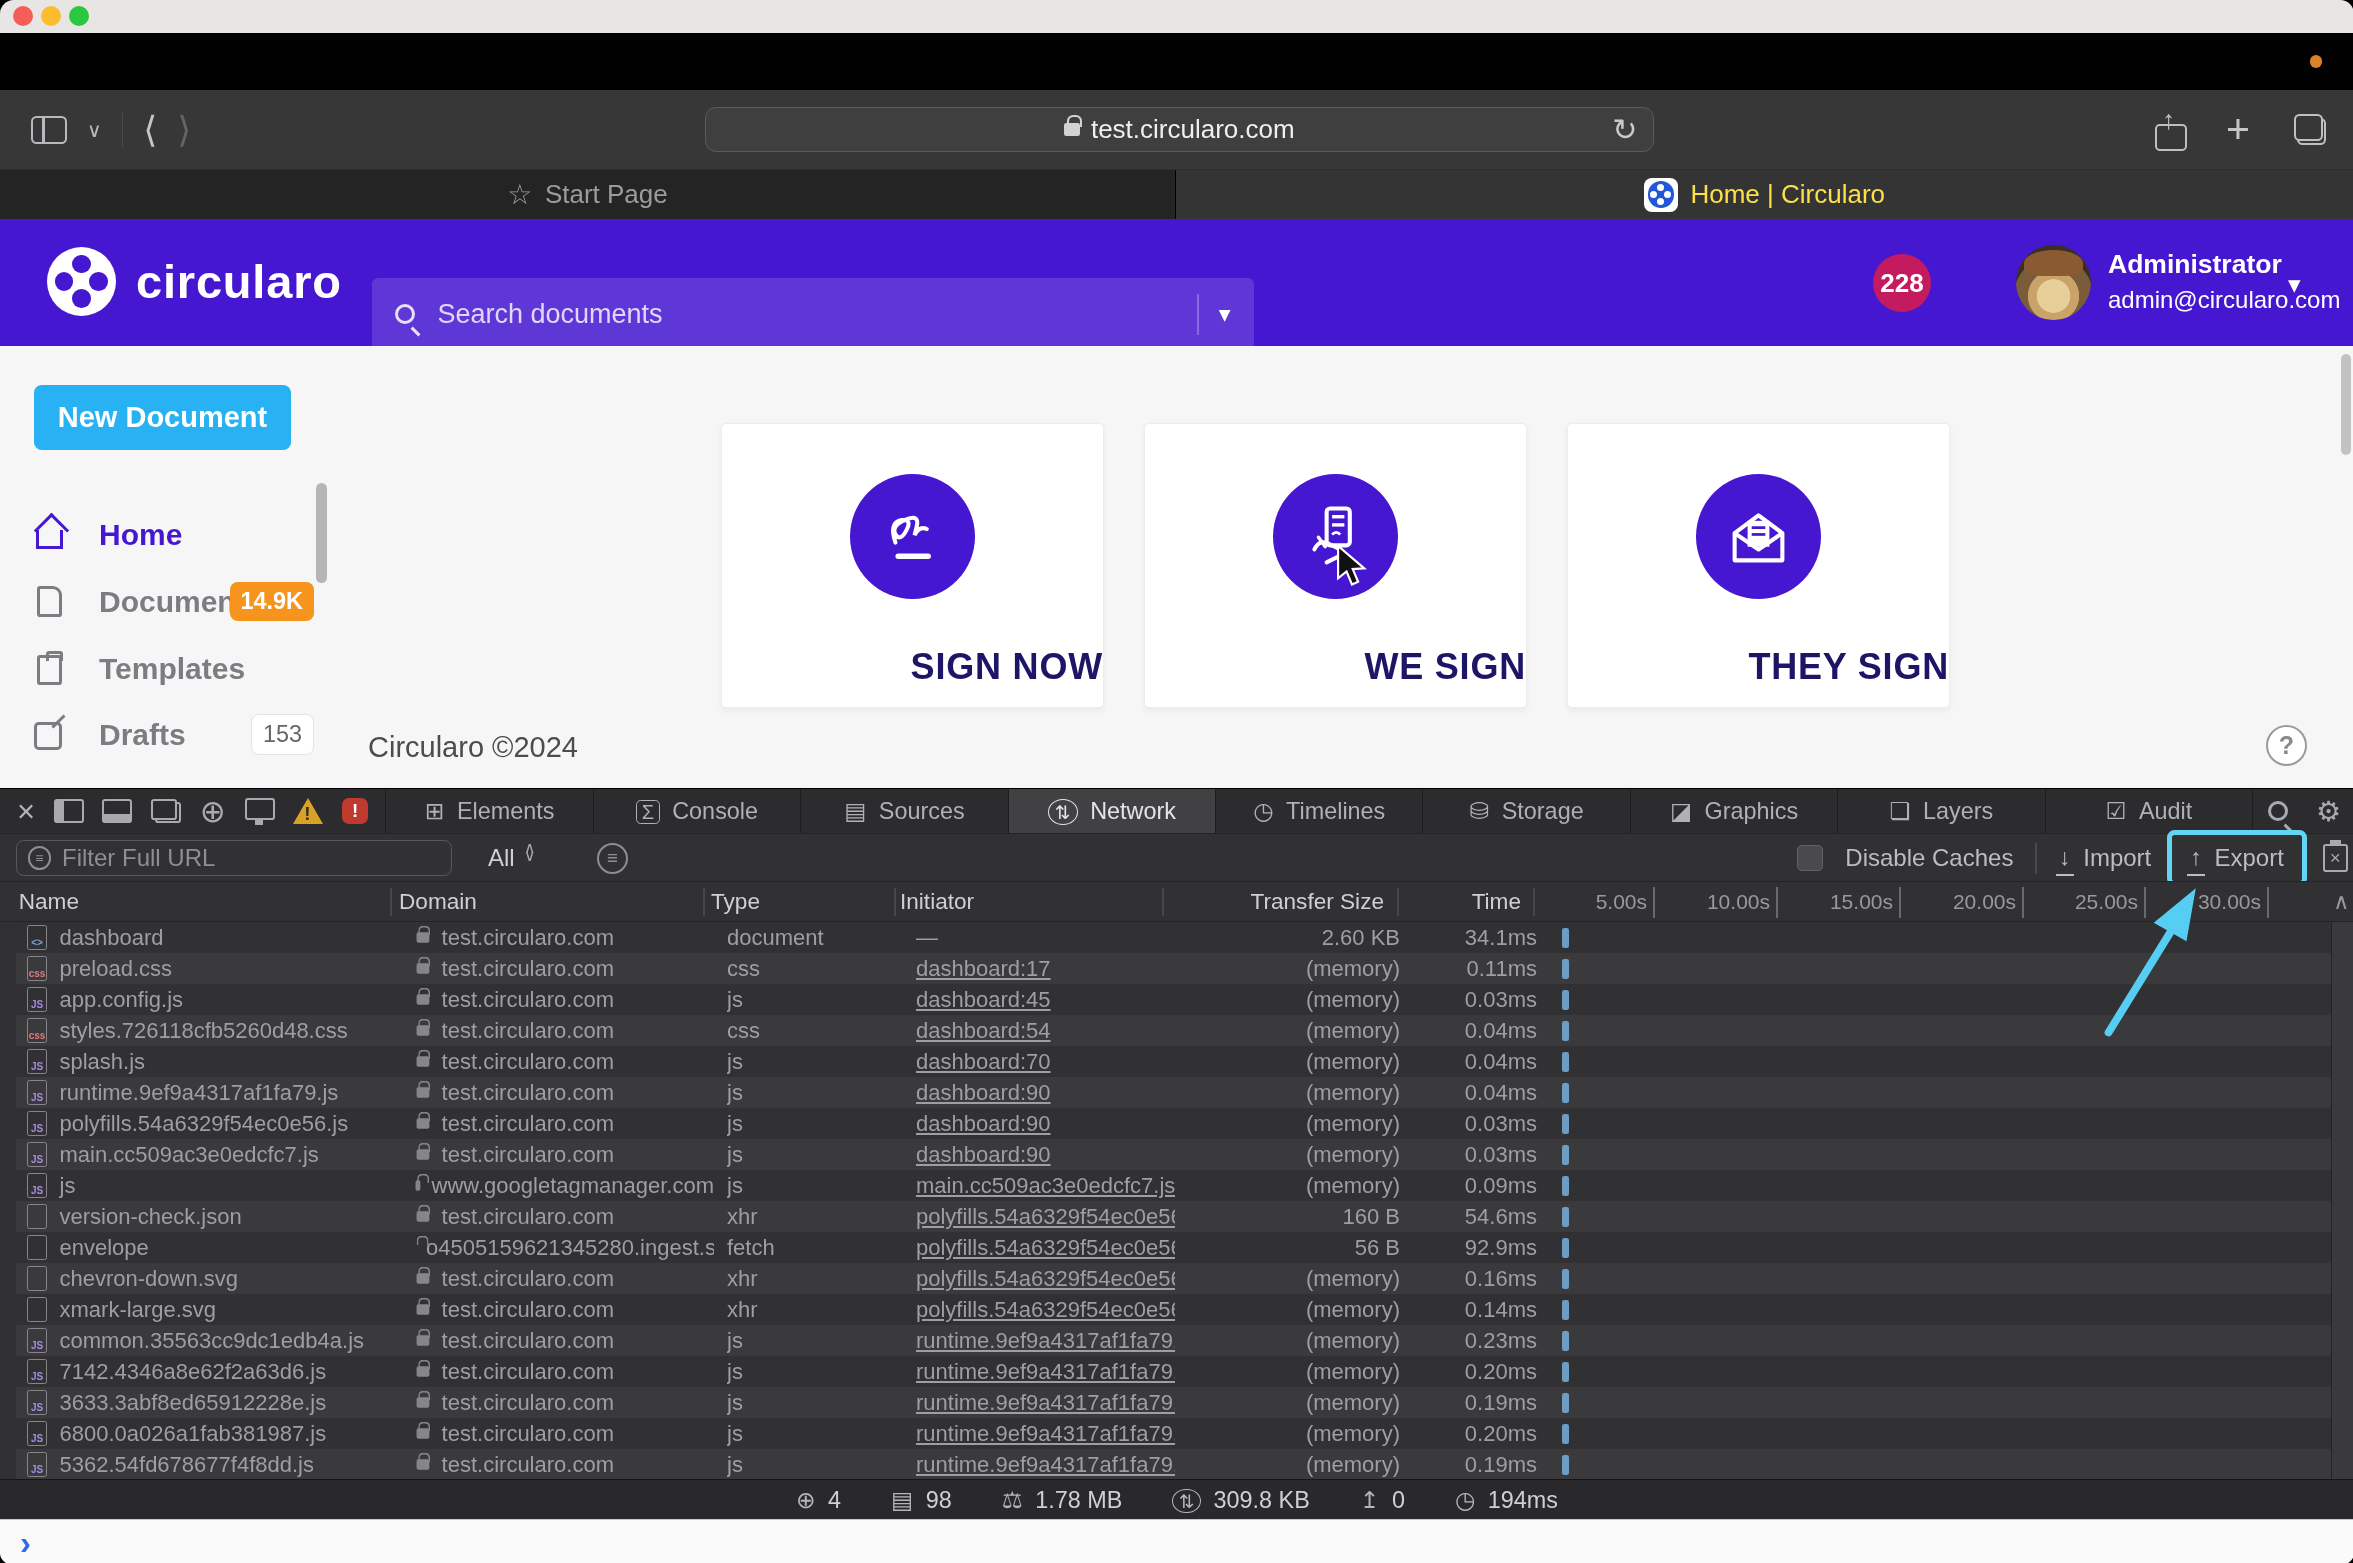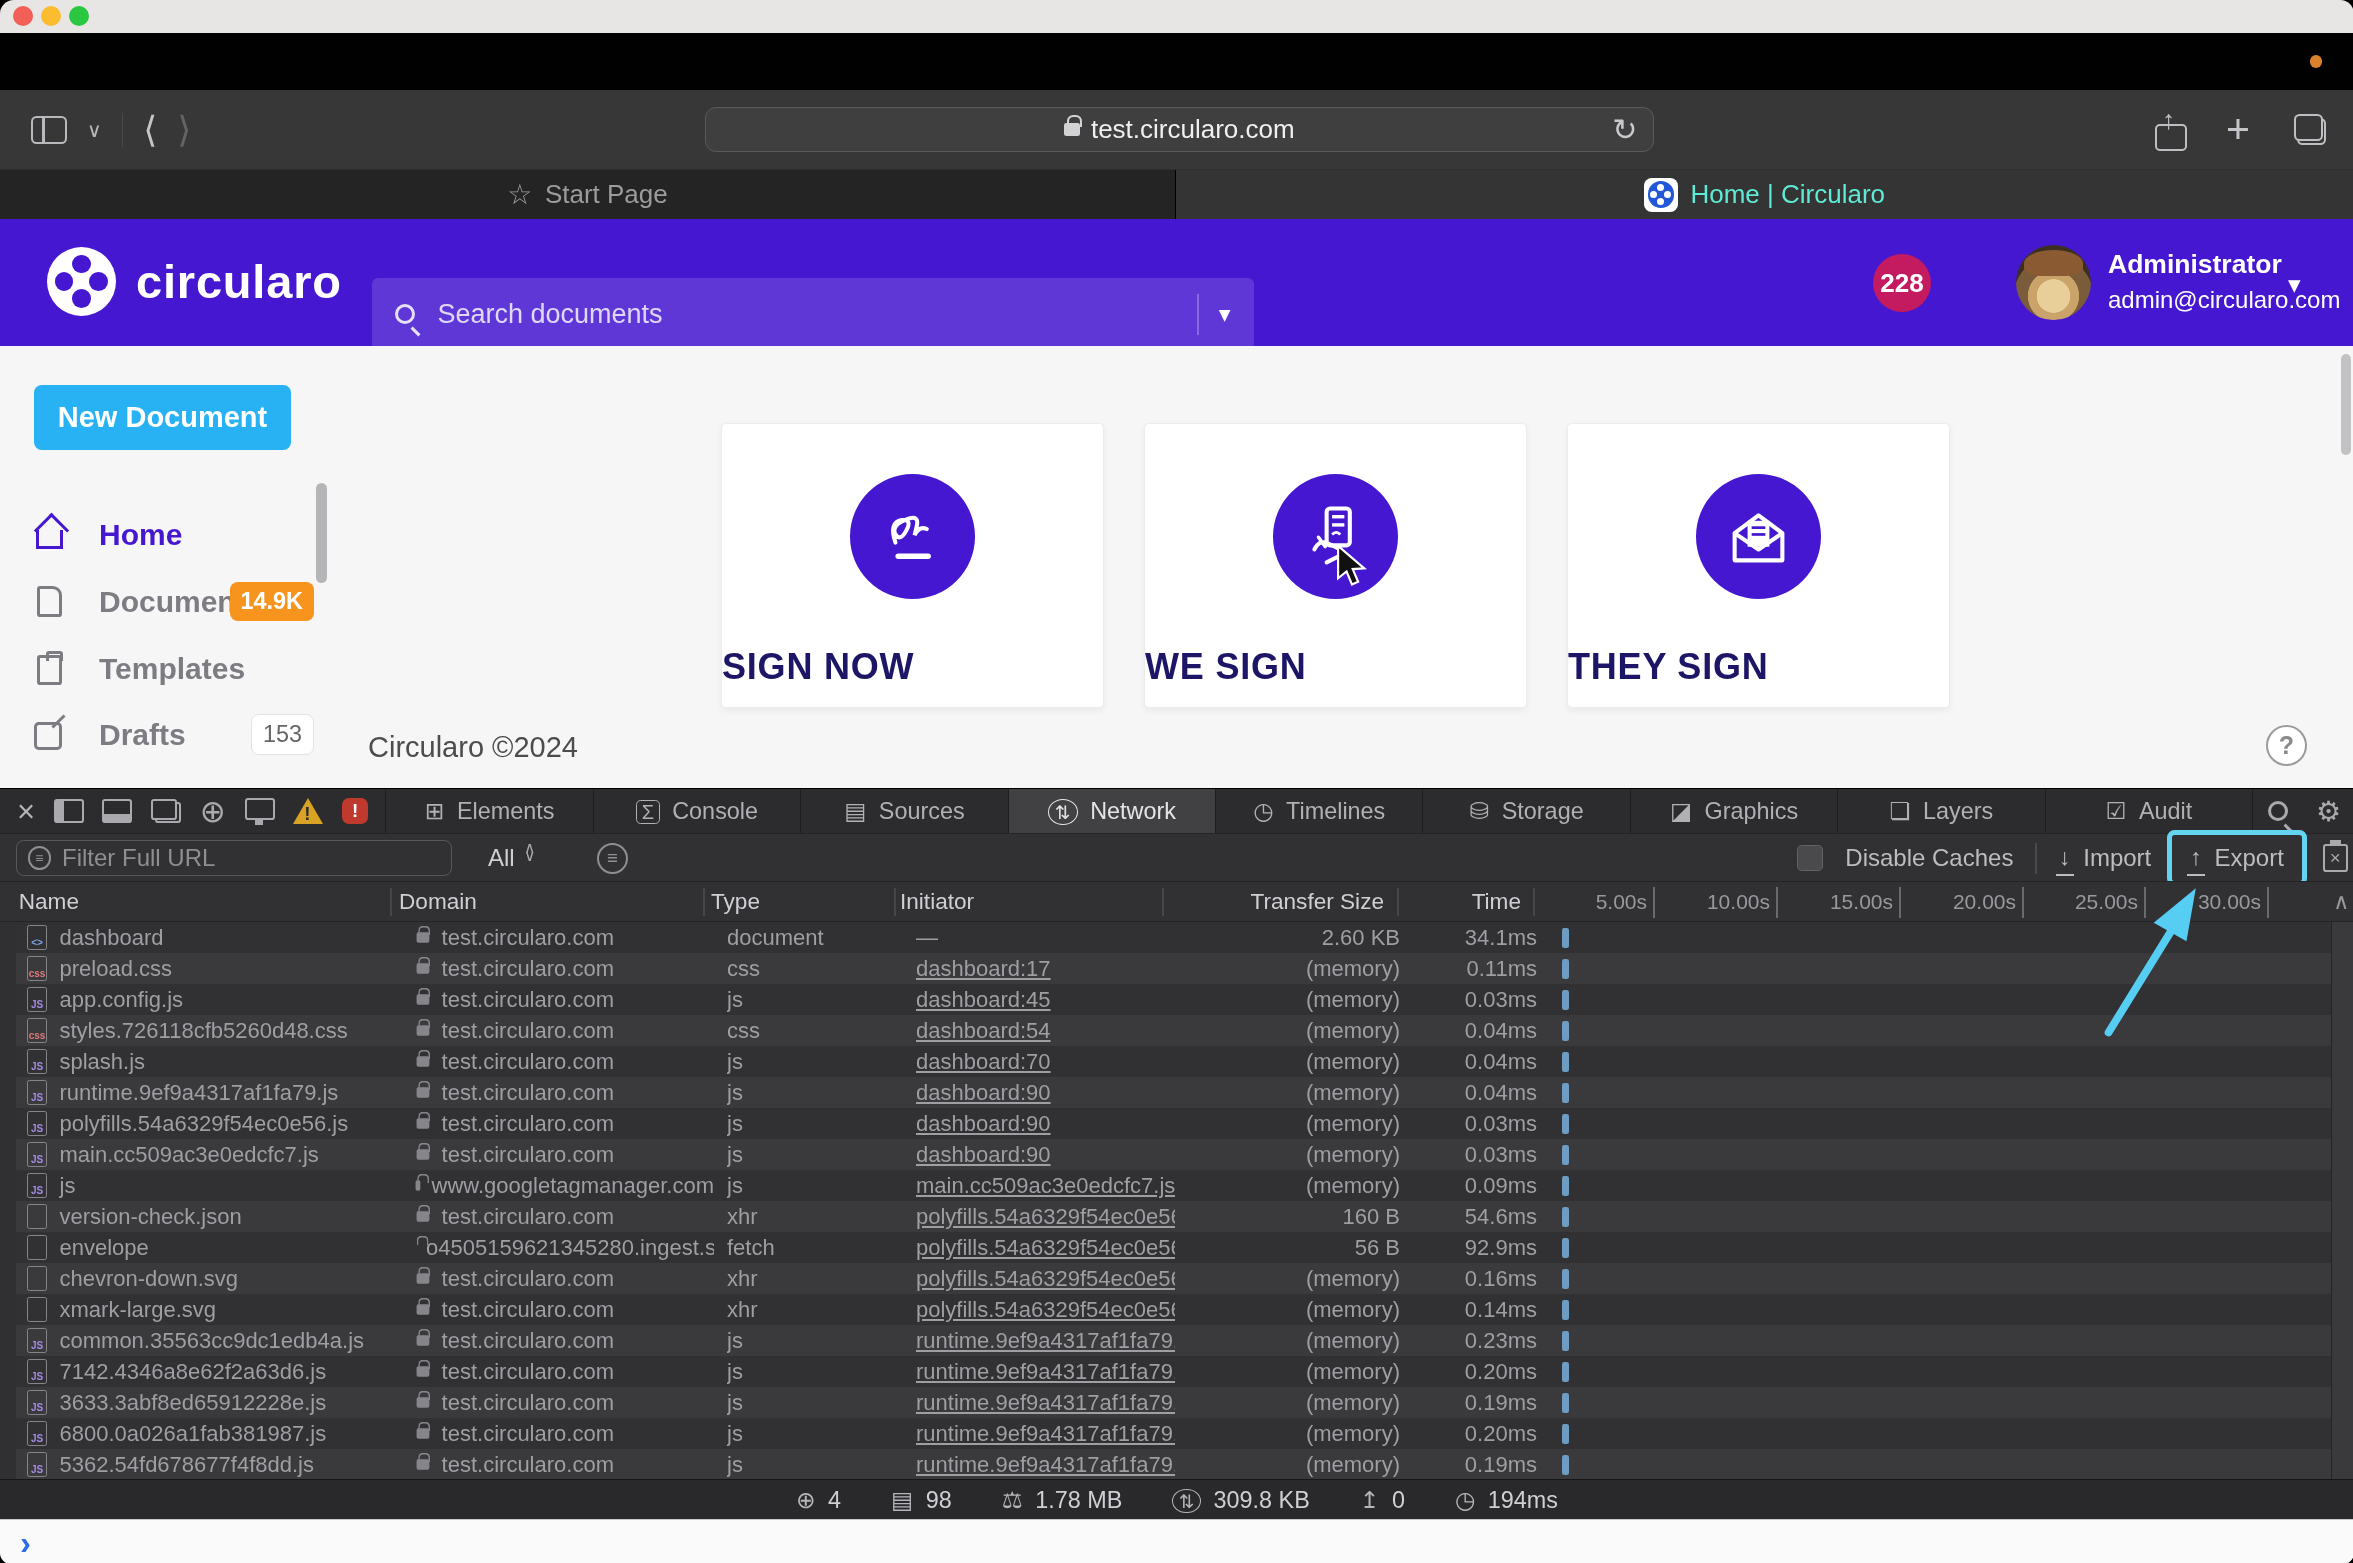--- a/index.html
+++ b/index.html
@@ -46,21 +46,21 @@
   .icon-tabs { position:relative; width:34px; height:31px; }
   .icon-tabs::before { content:""; position:absolute; right:0; bottom:0; width:25px; height:23.4px;
                        border:2.3px solid #bfbfc3; border-radius:5.5px; }
   .icon-tabs::after { content:""; position:absolute; left:1.6px; top:0; width:25px; height:23.4px;
                       border:2.3px solid #bfbfc3; border-radius:5.5px; background:#373737; }
 
   
   .tabbar { position:absolute; left:0; top:170px; width:100%; height:49px; background:#101010; display:flex; }
   .tab { height:100%; display:flex; align-items:center; justify-content:center; gap:12.5px; font-size:26px; }
   .tab.inactive { width:1176px; background:#242424; color:#9c9c9f; border-right:1.6px solid #000; }
-  .tab.active { width:1177px; background:#343434; color:#5eead4; }
+  .tab.active { width:1177px; background:#343434; color:#fde047; }
   .star { font-size:28px; color:#9c9c9f; }
   .favicon { width:34px; height:34px; background:#fff; border-radius:7.8px; display:flex; align-items:center; justify-content:center; }
   .favicon-core { width:26.5px; height:26.5px; background:#2257d6; border-radius:50%; position:relative; }
   .favicon-core i, .logo-circle i { position:absolute; width:7px; height:7px; border-radius:50%; background:#fff; }
   .favicon-core i:nth-child(1){left:9.3px;top:2.3px;} .favicon-core i:nth-child(2){left:2.3px;top:9.3px;}
   .favicon-core i:nth-child(3){left:16.4px;top:9.3px;} .favicon-core i:nth-child(4){left:9.3px;top:16.4px;}
 
   
   .appheader { position:absolute; left:0; top:219px; width:100%; height:127px; background:#4617d1; }
   .logo { position:absolute; left:47px; top:28px; display:flex; align-items:center; gap:20px; }
@@ -110,21 +110,21 @@
   .ni-edit::before { content:""; position:absolute; left:12.5px; top:-4.7px; width:17px; height:3.1px;
                      background:currentColor; transform:rotate(-45deg); }
   .navbadge { position:absolute; right:0; font-size:23.4px; font-weight:bold; border-radius:7.8px; padding:6.2px 11px; }
   .navbadge[data-style="orange"] { background:#f7941e; color:#fff; }
   .navbadge[data-style="outline"] { background:#fff; color:#666; border:1.6px solid #e3e3e3; font-weight:normal; }
   .navbadge:empty { display:none; }
   .side-scroll { position:absolute; left:316px; top:137px; width:11px; height:100px; background:#b5b5b8; border-radius:5.5px; }
   .page-scroll { position:absolute; left:2341px; top:7.8px; width:10px; height:101px; background:#c2c2c5; border-radius:5.5px; }
 
   .card { position:absolute; top:77px; width:383px; height:285px; background:#fff; border:0.8px solid #ececec;
-          border-radius:4.7px; box-shadow:0 2.3px 6.2px rgba(0,0,0,0.05); text-align:left; }
+          border-radius:4.7px; box-shadow:0 2.3px 6.2px rgba(0,0,0,0.05); text-align:right; }
   .card:nth-of-type(1){ left:721px; } .card:nth-of-type(2){ left:1144px; } .card:nth-of-type(3){ left:1567px; }
   .card-circle { width:125px; height:125px; border-radius:50%; background:#4617d1; margin:50px auto 0;
                  display:flex; align-items:center; justify-content:center; }
   .card-label { margin-top:47px; font-size:36px; font-weight:800; letter-spacing:0.8px; color:#1d1566; }
   .card svg { display:none; }
   .card[data-icon="signature"] .svg-signature { display:block; }
   .card[data-icon="hand-sign"] .svg-hand-sign { display:block; }
   .card[data-icon="envelope-sign"] .svg-envelope-sign { display:block; }
   .page-footer { position:absolute; left:368px; top:385px; color:#4c4c4c; font-size:29px; }
   .help-bubble { position:absolute; left:2266px; top:379px; width:41px; height:41px; border-radius:50%;

